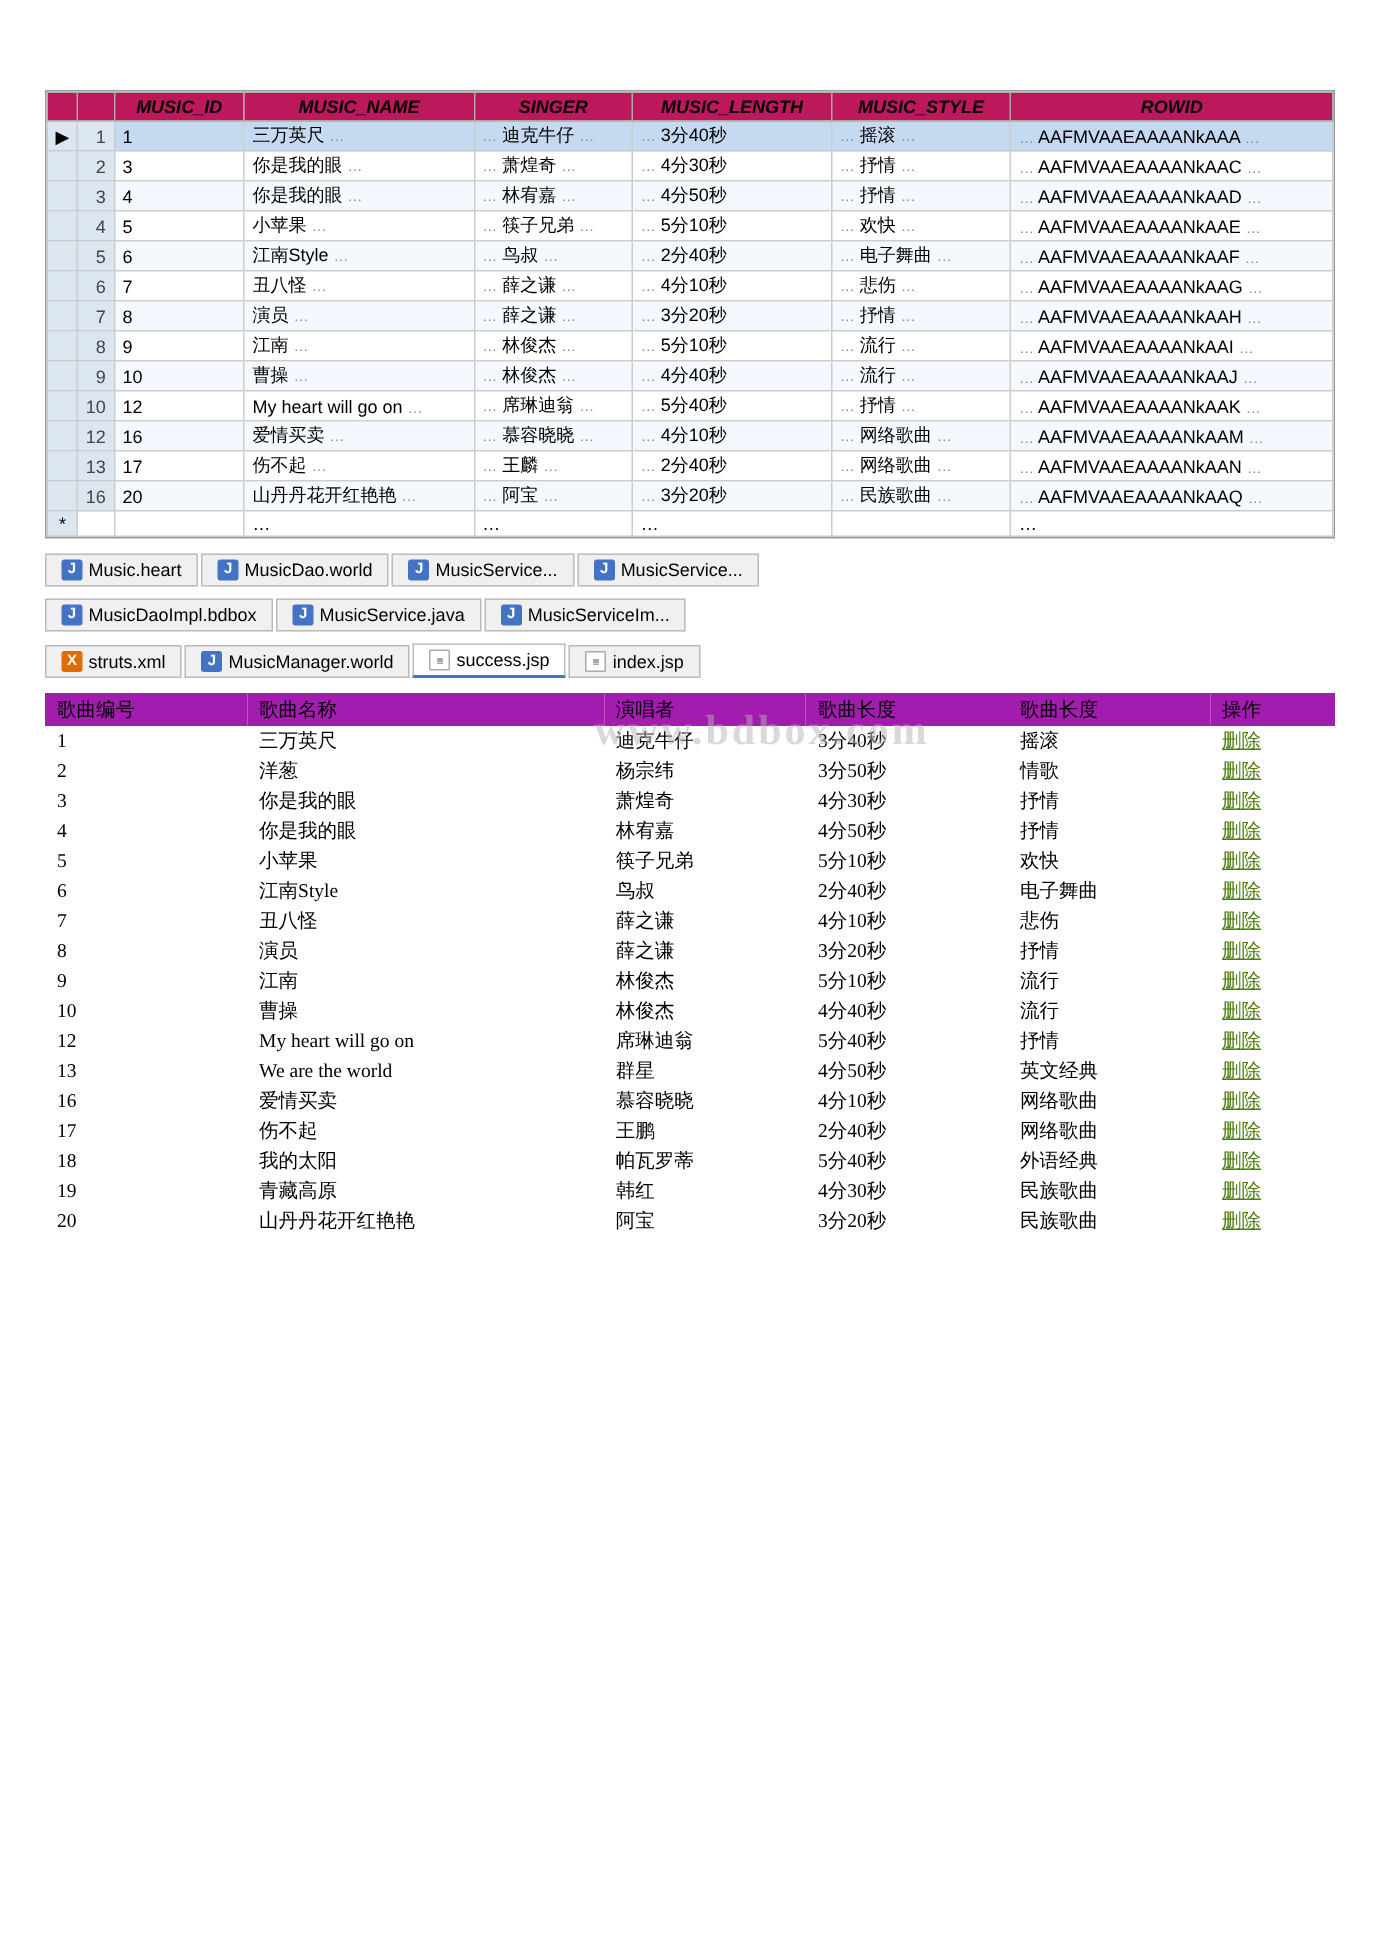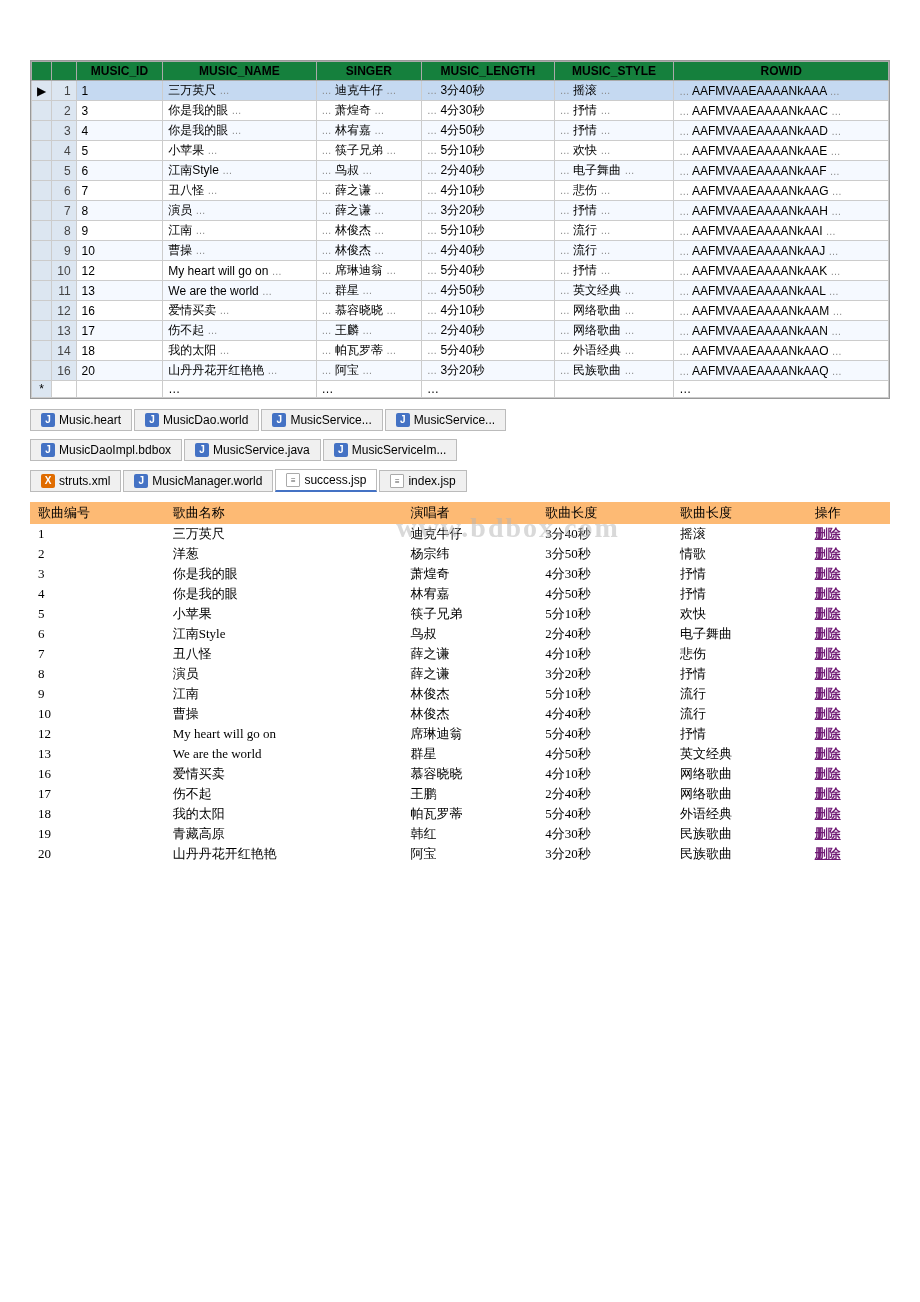--- a/index.html
+++ b/index.html
@@ -23,21 +23,22 @@
       border: 1px solid #999;
       overflow: hidden;
     }
     .db-table {
       border-collapse: collapse;
       width: 100%;
       font-size: 12px;
       font-family: Arial, sans-serif;
     }
     .db-table thead tr {
-      background: #15803d;
+      background: #be185d;
+      font-style: italic;
     }
     .db-table thead th {
       border: 1px solid #aaa;
       padding: 2px 6px;
       font-weight: bold;
       white-space: nowrap;
     }
     .db-table tbody tr {
       background: #fff;
     }
@@ -145,38 +146,37 @@
       margin: 10px 30px 0 30px;
       position: relative;
     }
     .html-table {
       border-collapse: collapse;
       width: 100%;
       font-size: 13px;
       font-family: 'SimSun', '宋体', serif;
     }
     .html-table thead tr {
-      background: #fdba74;
+      background: #a21caf;
     }
     .html-table thead th {
       padding: 2px 8px;
       font-weight: normal;
       text-align: left;
       border-bottom: none;
       color: #000;
     }
     .html-table tbody td {
       padding: 1px 8px;
       color: #000;
     }
     .html-table tbody td.delete-link {
-      color: #701a75;
+      color: #4d7c0f;
       text-decoration: underline;
       cursor: pointer;
-      font-weight: bold;
     }
   </style>
 </head>
 <body>
 
 <div class="page-title"></div>
 
 <div class="db-table-wrapper">
   <table class="db-table">
     <thead>
@@ -287,57 +287,37 @@
           <td class="row-num-col">10</td>
           <td>12</td>
           <td>My heart will go on <span class="ellipsis">…</span></td>
           <td><span class="ellipsis">…</span> 席琳迪翁 <span class="ellipsis">…</span></td>
           <td><span class="ellipsis">…</span> 5分40秒</td>
           <td><span class="ellipsis">…</span> 抒情 <span class="ellipsis">…</span></td>
           <td><span class="ellipsis">…</span> AAFMVAAEAAAANkAAK <span class="ellipsis">…</span></td>
         </tr>
         <tr>
           <td class="arrow-col"></td>
-          <td class="row-num-col">11</td>
-          <td>13</td>
-          <td>We are the world <span class="ellipsis">…</span></td>
-          <td><span class="ellipsis">…</span> 群星 <span class="ellipsis">…</span></td>
-          <td><span class="ellipsis">…</span> 4分50秒</td>
-          <td><span class="ellipsis">…</span> 英文经典 <span class="ellipsis">…</span></td>
-          <td><span class="ellipsis">…</span> AAFMVAAEAAAANkAAL <span class="ellipsis">…</span></td>
-        </tr>
-        <tr>
-          <td class="arrow-col"></td>
           <td class="row-num-col">12</td>
           <td>16</td>
           <td>爱情买卖 <span class="ellipsis">…</span></td>
           <td><span class="ellipsis">…</span> 慕容晓晓 <span class="ellipsis">…</span></td>
           <td><span class="ellipsis">…</span> 4分10秒</td>
           <td><span class="ellipsis">…</span> 网络歌曲 <span class="ellipsis">…</span></td>
           <td><span class="ellipsis">…</span> AAFMVAAEAAAANkAAM <span class="ellipsis">…</span></td>
         </tr>
         <tr>
           <td class="arrow-col"></td>
           <td class="row-num-col">13</td>
           <td>17</td>
           <td>伤不起 <span class="ellipsis">…</span></td>
           <td><span class="ellipsis">…</span> 王麟 <span class="ellipsis">…</span></td>
           <td><span class="ellipsis">…</span> 2分40秒</td>
           <td><span class="ellipsis">…</span> 网络歌曲 <span class="ellipsis">…</span></td>
           <td><span class="ellipsis">…</span> AAFMVAAEAAAANkAAN <span class="ellipsis">…</span></td>
-        </tr>
-        <tr>
-          <td class="arrow-col"></td>
-          <td class="row-num-col">14</td>
-          <td>18</td>
-          <td>我的太阳 <span class="ellipsis">…</span></td>
-          <td><span class="ellipsis">…</span> 帕瓦罗蒂 <span class="ellipsis">…</span></td>
-          <td><span class="ellipsis">…</span> 5分40秒</td>
-          <td><span class="ellipsis">…</span> 外语经典 <span class="ellipsis">…</span></td>
-          <td><span class="ellipsis">…</span> AAFMVAAEAAAANkAAO <span class="ellipsis">…</span></td>
         </tr>
         <tr>
           <td class="arrow-col"></td>
           <td class="row-num-col">16</td>
           <td>20</td>
           <td>山丹丹花开红艳艳 <span class="ellipsis">…</span></td>
           <td><span class="ellipsis">…</span> 阿宝 <span class="ellipsis">…</span></td>
           <td><span class="ellipsis">…</span> 3分20秒</td>
           <td><span class="ellipsis">…</span> 民族歌曲 <span class="ellipsis">…</span></td>
           <td><span class="ellipsis">…</span> AAFMVAAEAAAANkAAQ <span class="ellipsis">…</span></td>

